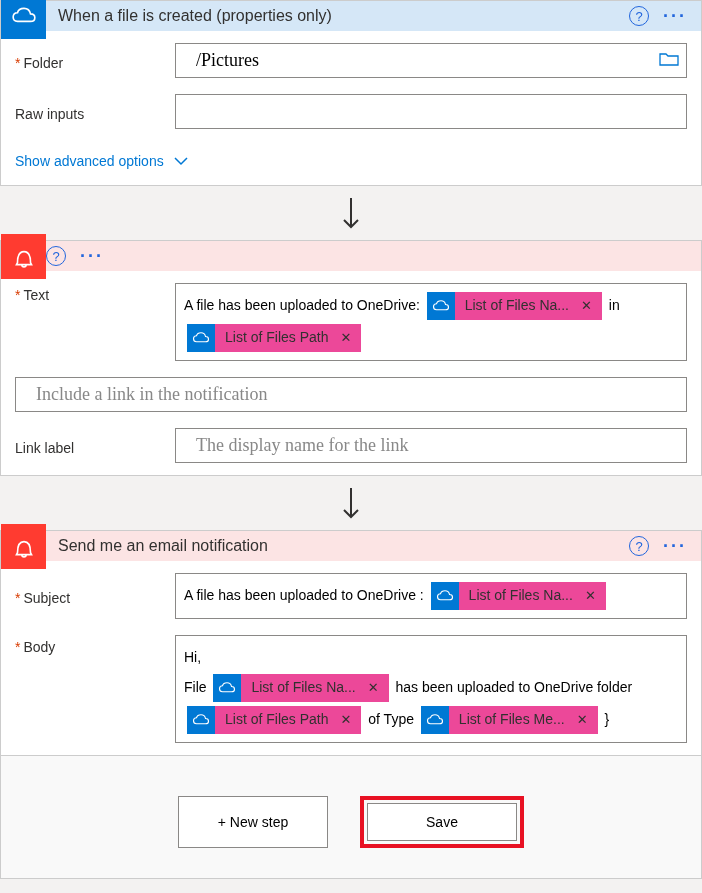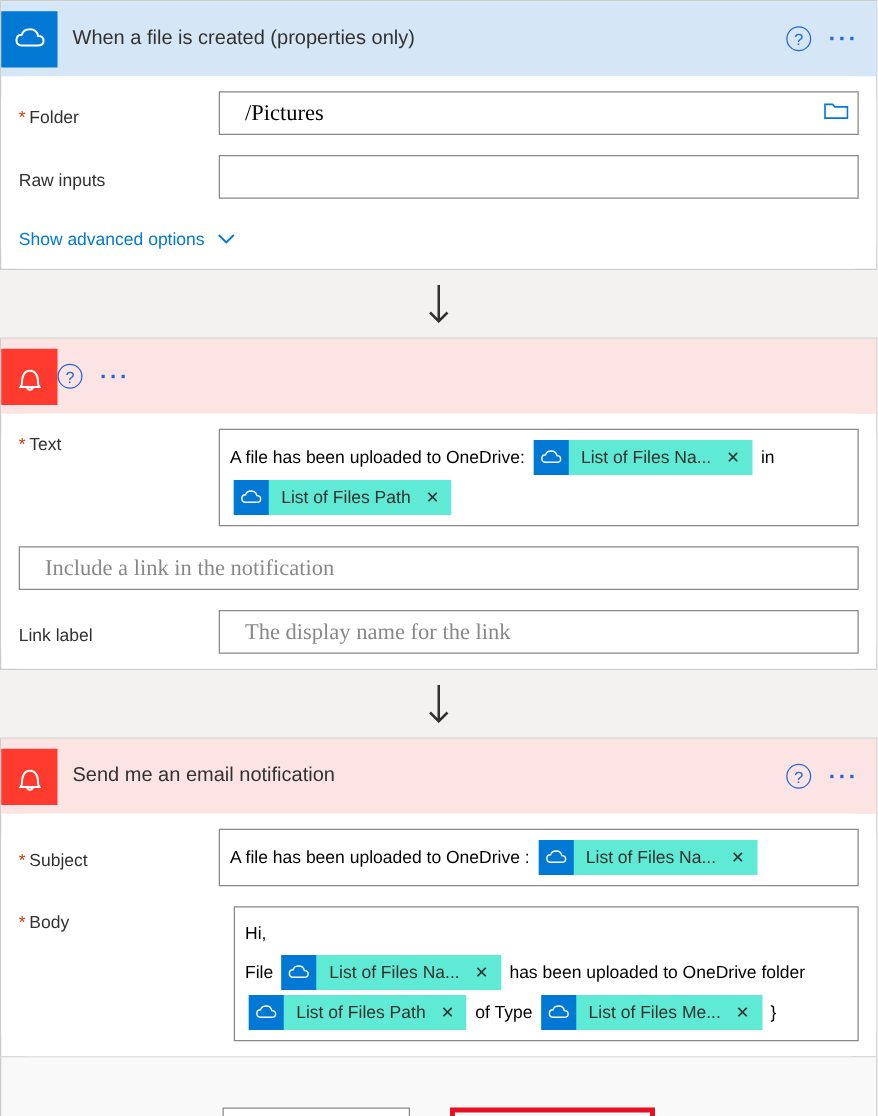--- a/index.html
+++ b/index.html
@@ -1,20 +1,20 @@
 <!DOCTYPE html>
 <html><head>
   <meta charset="utf-8">
   <style>
     * { box-sizing: border-box; margin: 0; padding: 0; }
     body { font-family: 'Segoe UI', Tahoma, sans-serif; background: #f3f2f1; width: 702px; }
     
     .card { background: #fff; border: 1px solid #ccc; margin: 0; }
     
-    .card-header { display: flex; align-items: center; height: 60px; }
+    .card-header { display: flex; align-items: center; height: 30px; }
     .card-header-trigger { background: #d5e7f7; }
     .card-header-action { background: #fce4e4; }
     
     .card-icon { width: 45px; height: 45px; display: flex; align-items: center; justify-content: center; }
     .card-icon-trigger { background: #0078d4; }
     .card-icon-action { background: #ff3b30; }
     .card-icon svg { width: 26px; height: 26px; }
     
     .card-title { flex: 1; padding-left: 12px; font-size: 16px; color: #323130; }
     
@@ -32,21 +32,21 @@
     .field-input-wrap { flex: 1; position: relative; }
     .field-input { width: 100%; border: 1px solid #8a8886; padding: 6px 20px; font-size: 18px; font-family: Liberation Serif, serif; min-height: 32px; }
     .field-input::placeholder { color: #888; }
     
     .folder-icon { position: absolute; right: 8px; top: 50%; transform: translateY(-50%); cursor: pointer; }
     
     .token-area { flex: 1; border: 1px solid #8a8886; padding: 6px 8px; font-size: 14px; line-height: 2.1; }
     .token-area-body { align-items: flex-start; }
     .token-area .static-text { vertical-align: middle; }
     
-    .token { display: inline-flex; align-items: center; background: #5eead4; height: 28px; vertical-align: middle; margin: 2px 3px; }
+    .token { display: inline-flex; align-items: center; background: #ec4899; height: 28px; vertical-align: middle; margin: 2px 3px; }
     .token-icon { background: #0078d4; width: 28px; height: 28px; display: flex; align-items: center; justify-content: center; }
     .token-icon svg { width: 18px; height: 18px; }
     .token-label { padding: 0 8px 0 10px; color: #323130; font-size: 14px; }
     .token-remove { padding: 0 10px 0 4px; color: #323130; cursor: pointer; font-size: 13px; }
     
     .advanced-link { color: #0078d4; font-size: 14px; cursor: pointer; padding: 8px 0 4px 0; display: flex; align-items: center; }
     .chevron { margin-left: 10px; }
     
     .arrow-down { display: flex; justify-content: center; padding: 10px 0; background: #f3f2f1; }
     .arrow-down svg { width: 20px; height: 34px; }
@@ -189,21 +189,21 @@
           <span class="token-icon">
               <svg viewBox="0 0 24 24" fill="none" stroke="#fff" stroke-width="1.5">
                 <path d="M6 17 Q2 17 2 13 Q2 9 6 9 Q7 5 12 5 Q17 5 18 10 Q22 10 22 13.5 Q22 17 18 17 Z"></path>
               </svg>
             </span>
           <span class="token-label">List of Files Na...</span>
           <span class="token-remove">✕</span>
         </span>
       </div>
     </div>
-    <div class="field-row" style="align-items:flex-start;gap:12px;">
+    <div class="field-row" style="align-items:flex-start;">
       <div class="field-label"><span class="required">*</span><span>Body</span></div>
       <div class="token-area">
         <span class="static-text">Hi,</span><br>
         <span class="static-text">File</span>
         <span class="token">
           <span class="token-icon">
               <svg viewBox="0 0 24 24" fill="none" stroke="#fff" stroke-width="1.5">
                 <path d="M6 17 Q2 17 2 13 Q2 9 6 9 Q7 5 12 5 Q17 5 18 10 Q22 10 22 13.5 Q22 17 18 17 Z"></path>
               </svg>
             </span>

